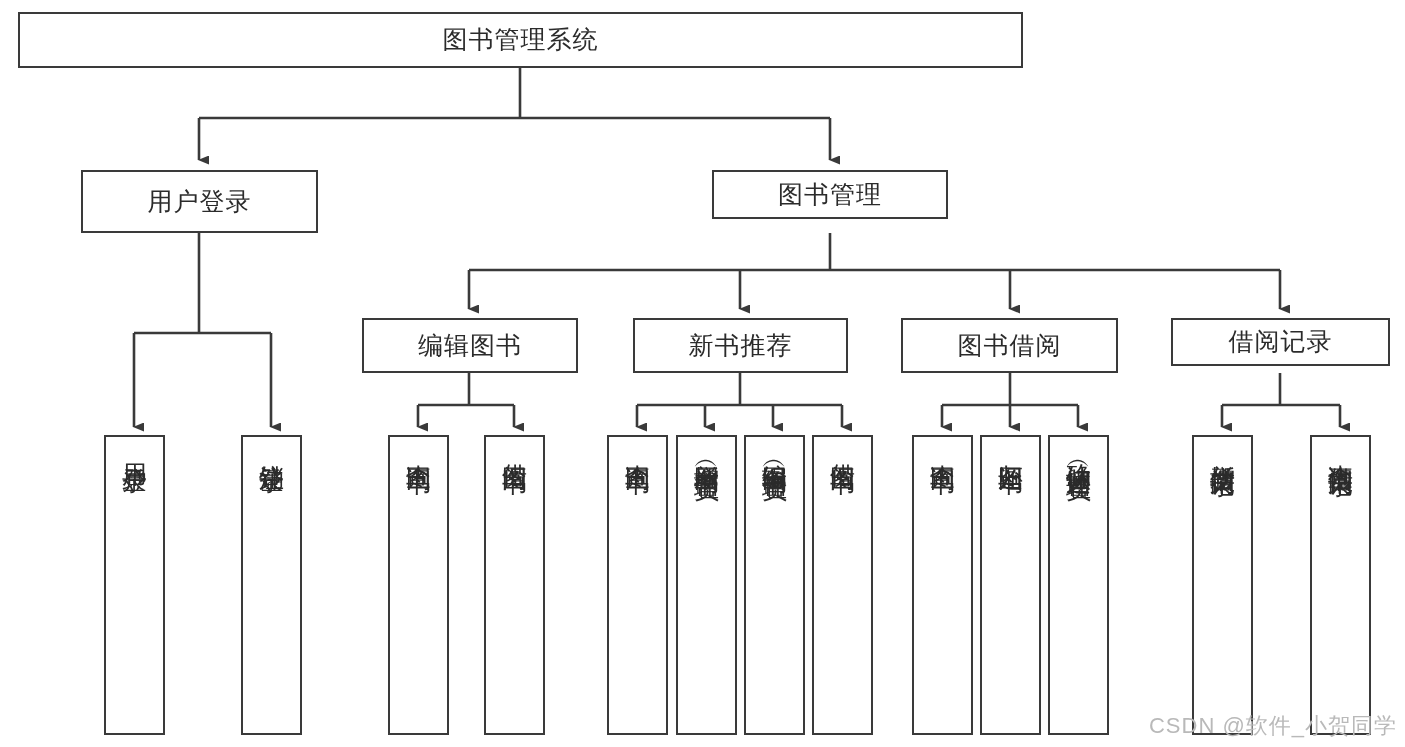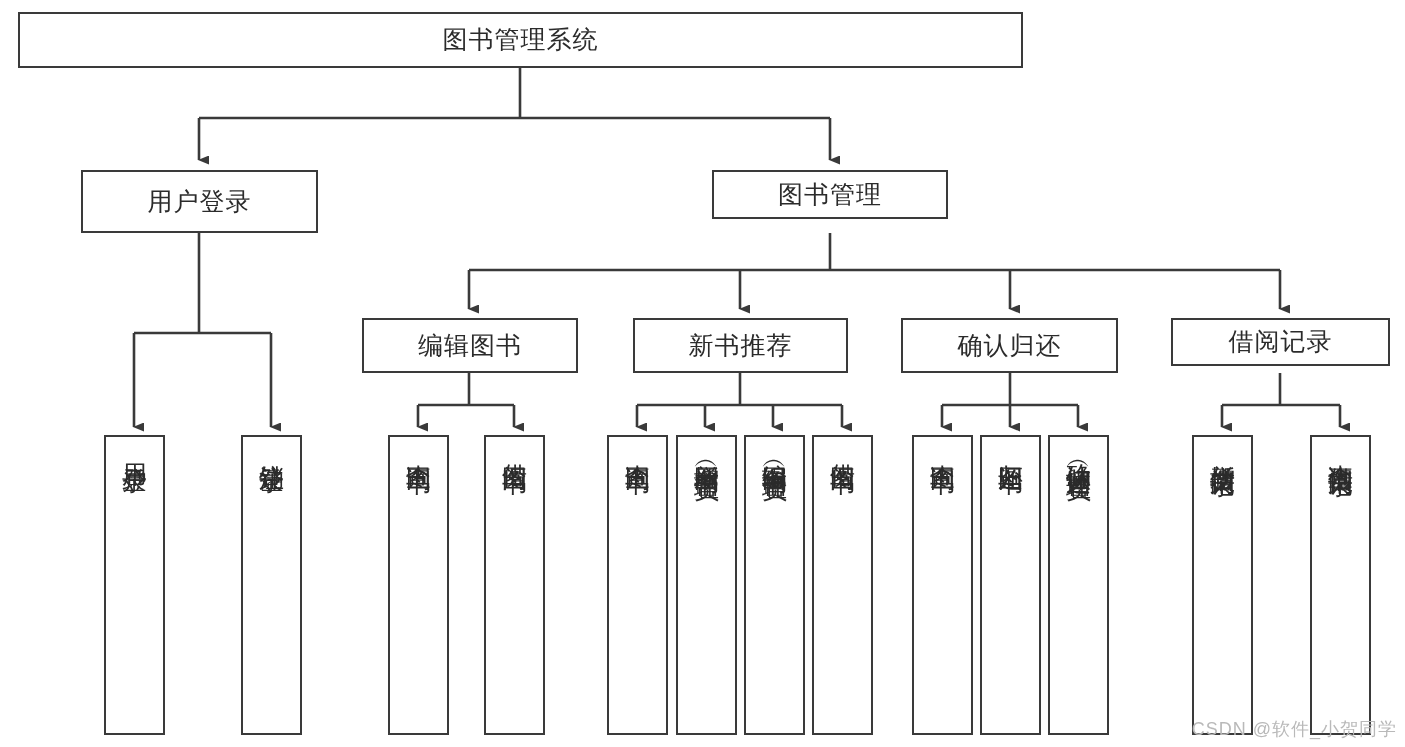--- a/index.html
+++ b/index.html
@@ -51,21 +51,21 @@
     text-orientation:upright;
     font-size:25px;
     line-height:1.07;
     letter-spacing:2px;
     height:auto;
   }
   #watermark{
     position:absolute;
     right:8px;
     bottom:6px;
-    font-size:18px;
+    font-size:22px;
     color:#b9b9b9;
     letter-spacing:1px;
     white-space:nowrap;
     user-select:none;
   }
 </style>
 </head>
 <body>
 
 <div id="stage">
@@ -134,21 +134,21 @@
 
   <div class="node h" style="left:362px;top:318px;width:216px;height:55px;">
     <span class="label">编辑图书</span>
   </div>
 
   <div class="node h" style="left:633px;top:318px;width:215px;height:55px;">
     <span class="label">新书推荐</span>
   </div>
 
   <div class="node h" style="left:901px;top:318px;width:217px;height:55px;">
-    <span class="label">确认归还</span>
+    <span class="label">图书借阅</span>
   </div>
 
   <div class="node h" style="left:1171px;top:318px;width:219px;height:48px;">
     <span class="label">借阅记录</span>
   </div>
 
   <div class="node v" style="left:104px;top:435px;width:61px;height:300px;">
     <span class="label">用户登录</span>
   </div>
 

